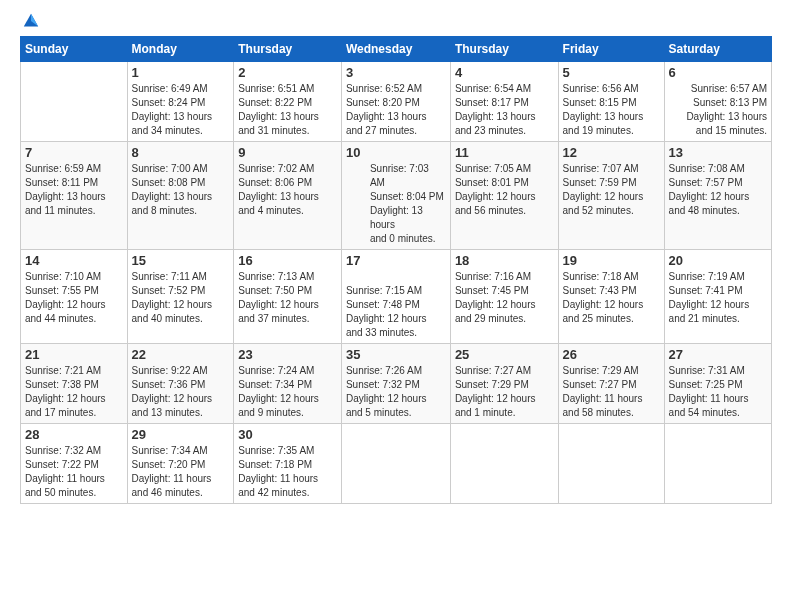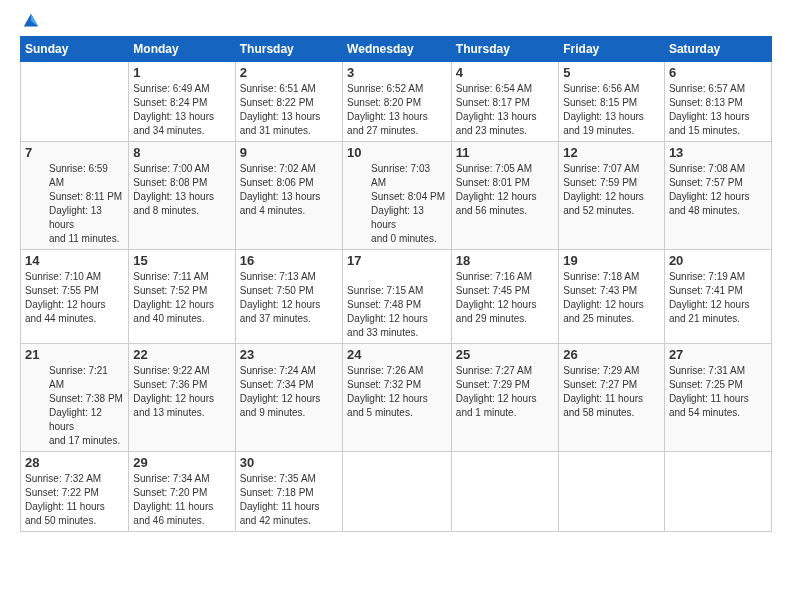--- a/index.html
+++ b/index.html
@@ -151,30 +151,30 @@
           </td>
           <td>
             <div class="day-num">5</div>
             <div class="day-info" style="white-space: pre-line;">Sunrise: 6:56 AM
 Sunset: 8:15 PM
 Daylight: 13 hours
 and 19 minutes.</div>
           </td>
           <td>
             <div class="day-num">6</div>
-            <div class="day-info" style="white-space: pre-line;">Sunrise: 6:57 AM
+            <div class="day-info" style="white-space: pre-line; text-align: right;">Sunrise: 6:57 AM
 Sunset: 8:13 PM
 Daylight: 13 hours
 and 15 minutes.</div>
           </td>
         </tr>
         <tr>
           <td>
             <div class="day-num">7</div>
-            <div class="day-info" style="white-space: pre-line; margin-left: 24px;">Sunrise: 6:59 AM
+            <div class="day-info" style="white-space: pre-line;">Sunrise: 6:59 AM
 Sunset: 8:11 PM
 Daylight: 13 hours
 and 11 minutes.</div>
           </td>
           <td>
             <div class="day-num">8</div>
             <div class="day-info" style="white-space: pre-line;">Sunrise: 7:00 AM
 Sunset: 8:08 PM
 Daylight: 13 hours
 and 8 minutes.</div>
@@ -262,41 +262,41 @@
             <div class="day-num">20</div>
             <div class="day-info" style="white-space: pre-line;">Sunrise: 7:19 AM
 Sunset: 7:41 PM
 Daylight: 12 hours
 and 21 minutes.</div>
           </td>
         </tr>
         <tr>
           <td>
             <div class="day-num">21</div>
-            <div class="day-info" style="white-space: pre-line; margin-left: 24px;">Sunrise: 7:21 AM
+            <div class="day-info" style="white-space: pre-line;">Sunrise: 7:21 AM
 Sunset: 7:38 PM
 Daylight: 12 hours
 and 17 minutes.</div>
           </td>
           <td>
             <div class="day-num">22</div>
             <div class="day-info" style="white-space: pre-line;">Sunrise: 9:22 AM
 Sunset: 7:36 PM
 Daylight: 12 hours
 and 13 minutes.</div>
           </td>
           <td>
             <div class="day-num">23</div>
             <div class="day-info" style="white-space: pre-line;">Sunrise: 7:24 AM
 Sunset: 7:34 PM
 Daylight: 12 hours
 and 9 minutes.</div>
           </td>
           <td>
-            <div class="day-num">24</div>
+            <div class="day-num">35</div>
             <div class="day-info" style="white-space: pre-line;">Sunrise: 7:26 AM
 Sunset: 7:32 PM
 Daylight: 12 hours
 and 5 minutes.</div>
           </td>
           <td>
             <div class="day-num">25</div>
             <div class="day-info" style="white-space: pre-line;">Sunrise: 7:27 AM
 Sunset: 7:29 PM
 Daylight: 12 hours

